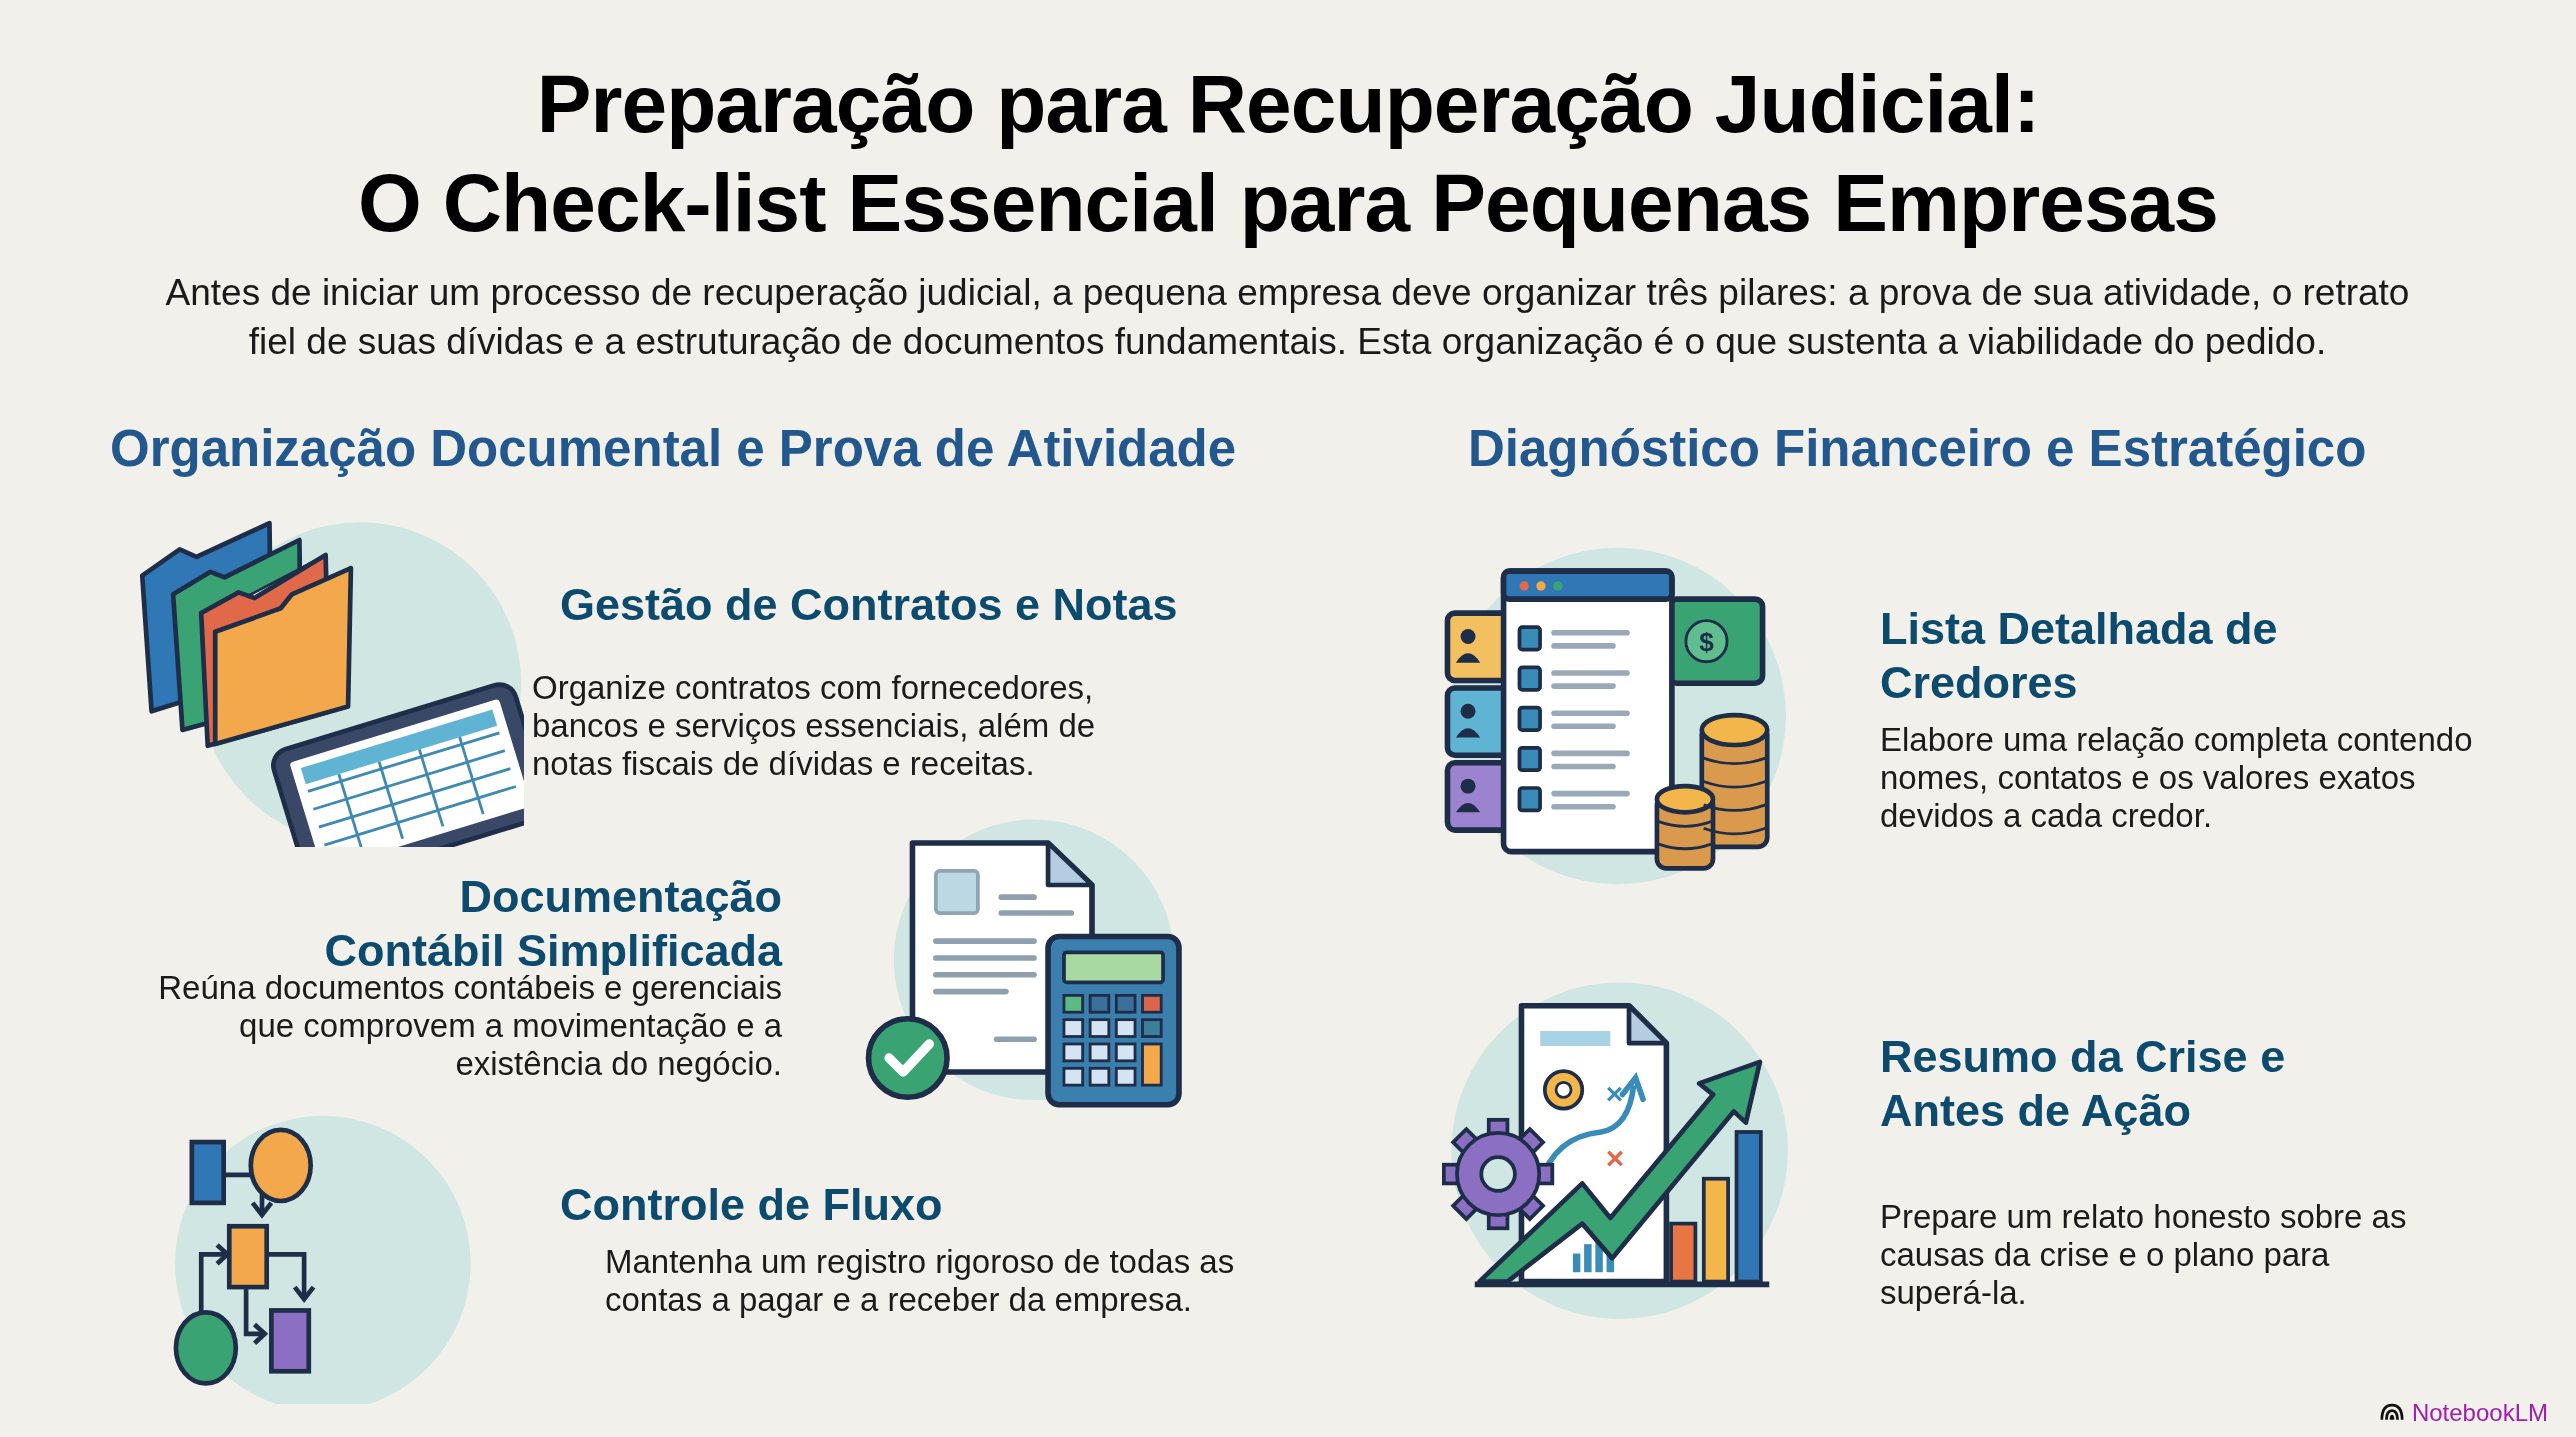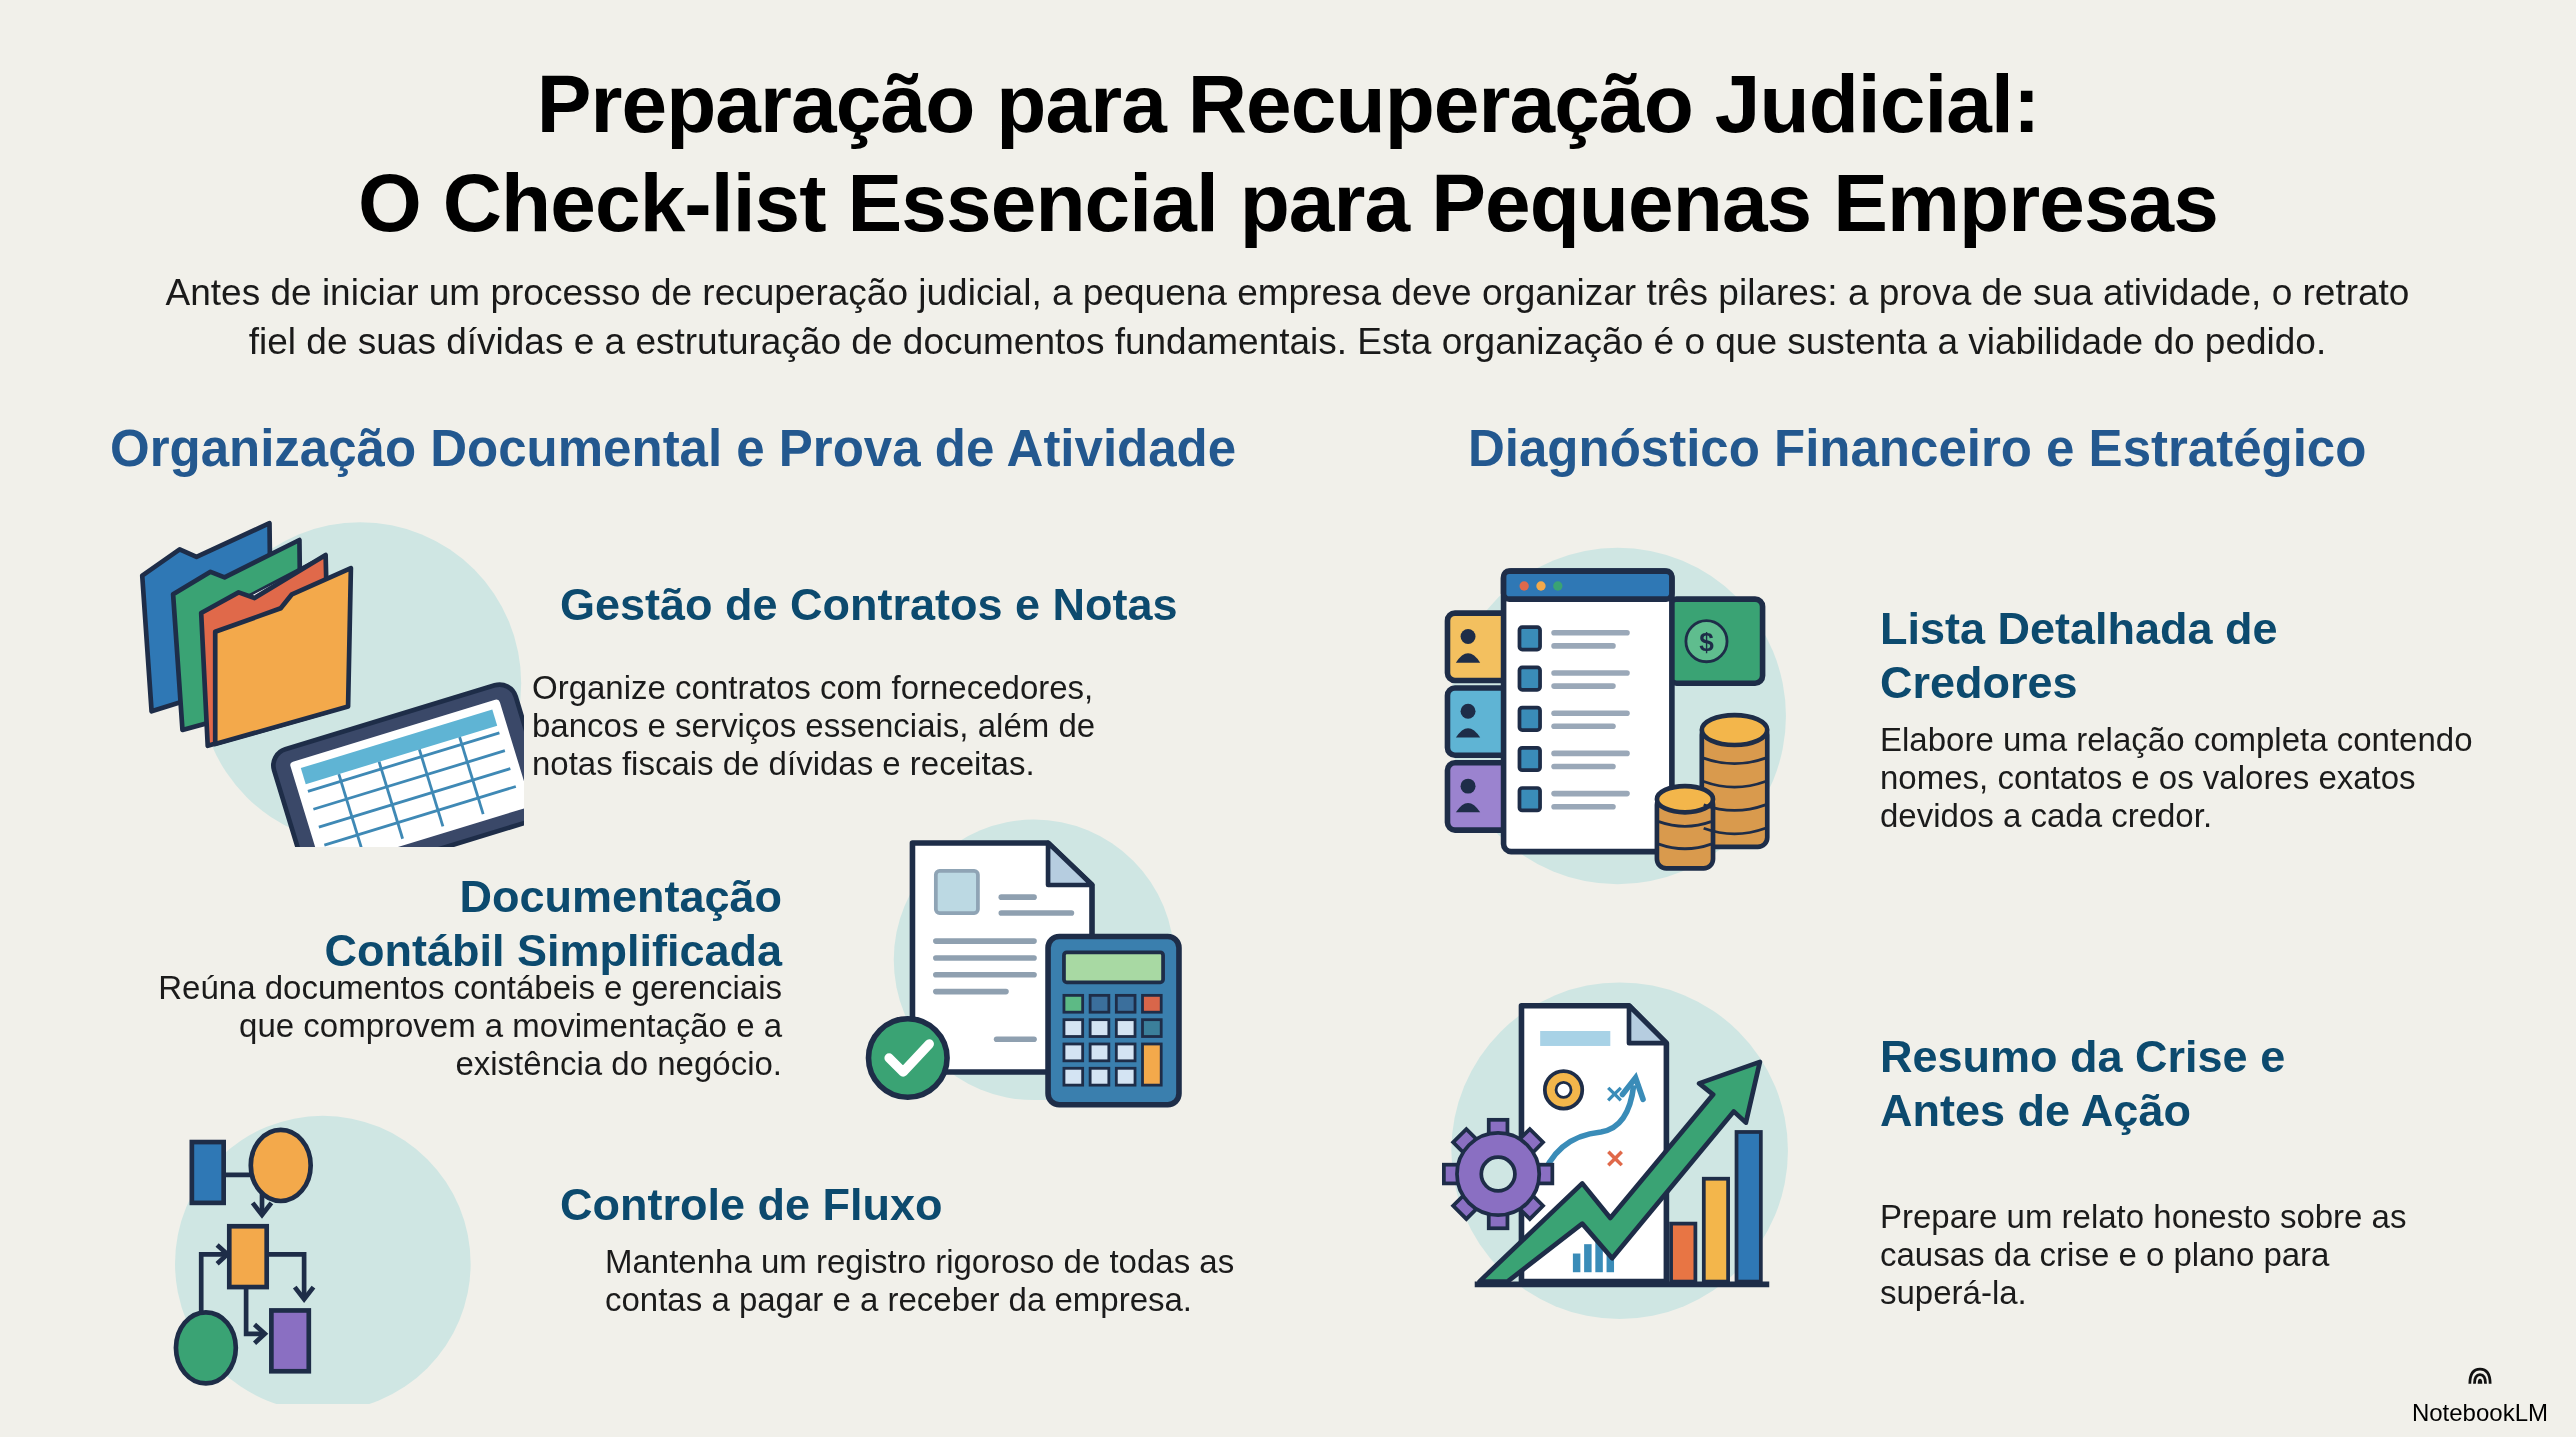--- a/index.html
+++ b/index.html
@@ -23,21 +23,21 @@
     position: absolute; top: 419px; color: #23588f; font-weight: 700;
     font-size: 51px; line-height: 60px; white-space: nowrap;
   }
   .item-title { position: absolute; font-weight: 700; font-size: 45px; line-height: 54px; color: #0c4a6e; }
   .item-desc { position: absolute; font-size: 33px; line-height: 38px; color: #1b1b1b; }
   .right { text-align: right; }
   .icon-wrap { position: absolute; }
   .icon-wrap svg { display: block; }
   .brand {
     position: absolute; right: 28px; bottom: 11.2px; display: flex; align-items: center; gap: 7.5px;
-    font-size: 24px; color: #000000; font-weight: 400; flex-direction: column;
+    font-size: 24px; color: #a21caf; font-weight: 400;
   }
 </style>
 </head>
 <body>
 
 <div class="title">
   <span>Preparação para Recuperação Judicial:</span>
   <span>O Check-list Essencial para Pequenas Empresas</span>
 </div>
 

